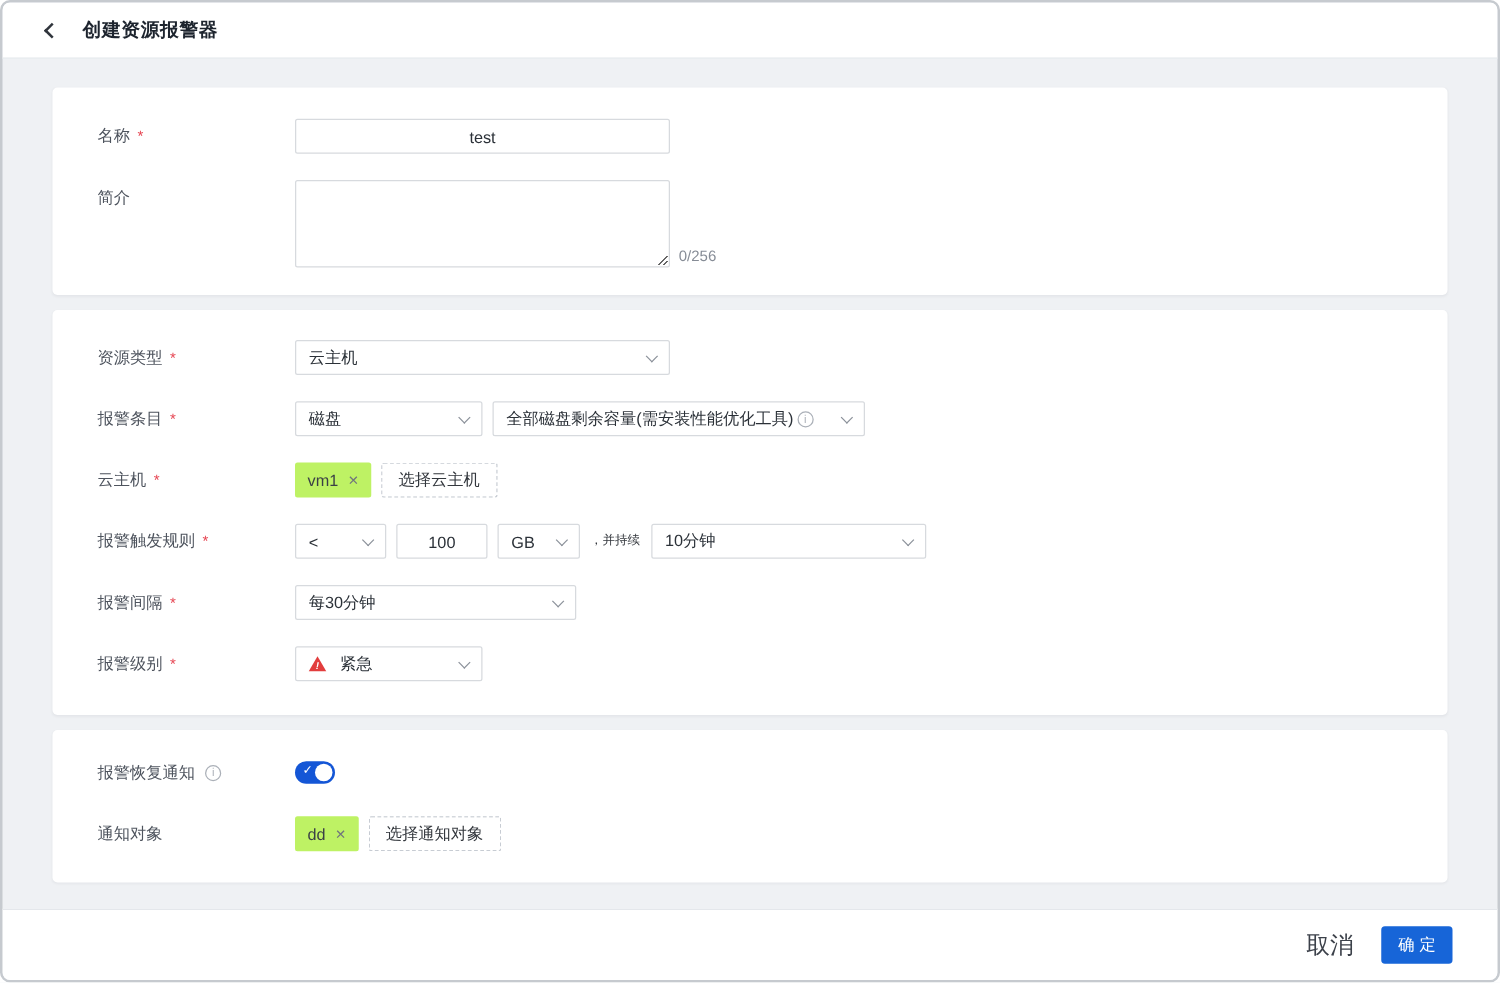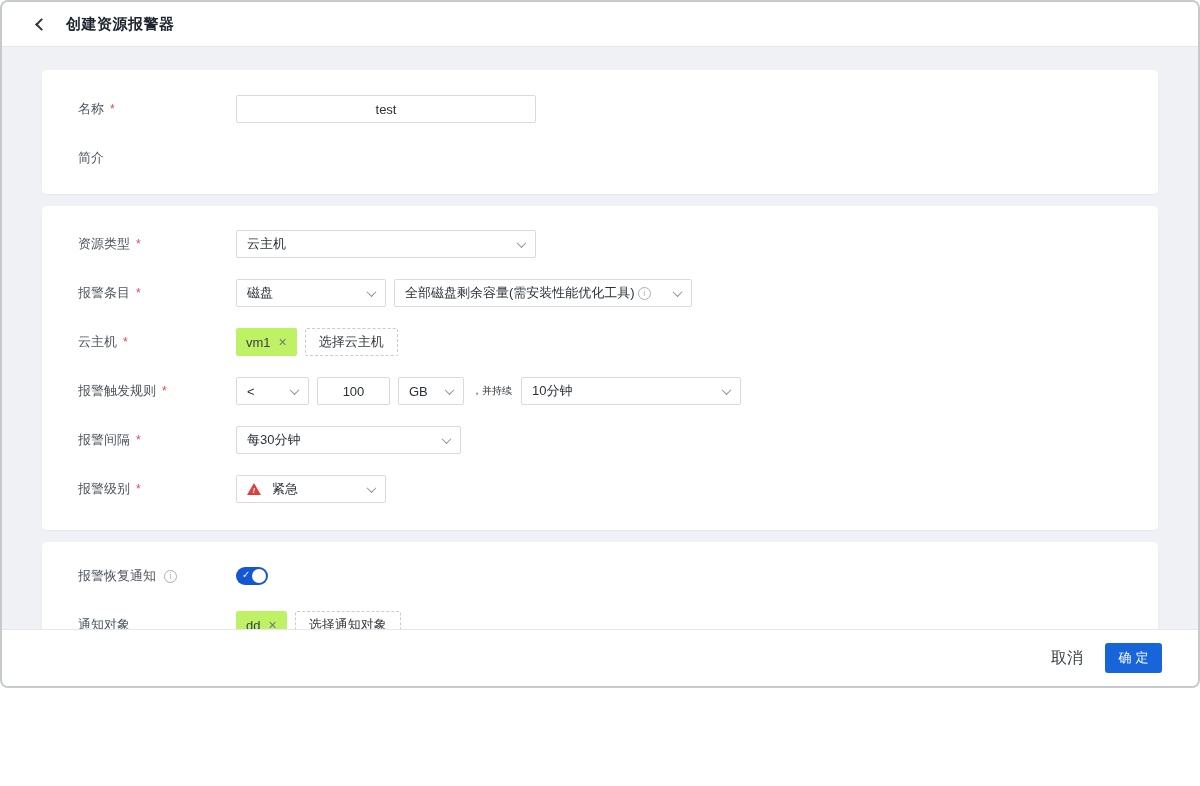--- a/index.html
+++ b/index.html
@@ -1,18 +1,18 @@
 <!DOCTYPE html>
 <html><head>
 <meta charset="utf-8">
 <style>
   * { box-sizing: border-box; margin: 0; padding: 0; }
   html,body { background:#fff; font-family:"Liberation Sans","DejaVu Sans",sans-serif; }
   .window{
-    position:relative; width:1200px; height:688px;
+    position:relative; width:1200px; height:786px;
     border:2px solid #c6cacf; border-radius:8px; overflow:hidden;
     background:#eff1f4; display:flex; flex-direction:column;
   }
   
   .hdr{
     height:45px; background:#fff; border-bottom:1px solid #e4e7eb;
     display:flex; align-items:center; padding:0 30px; flex:0 0 auto;
   }
   .back-btn{ display:inline-flex; align-items:center; justify-content:center;
     width:18px; height:18px; cursor:pointer; }
@@ -75,21 +75,21 @@
   .toggle{ position:relative; width:32px; height:18px; border-radius:9px;
     background:#c5c8ce; cursor:pointer; margin-top:5px; }
   .toggle.on{ background:#1456d6; }
   .toggle .knob{ position:absolute; top:2px; right:2px; width:14px; height:14px;
     border-radius:50%; background:#fff; }
   .toggle .tick{ position:absolute; left:6px; top:2px; color:#fff; font-size:10px; }
   
   .ftr{ flex:0 0 57px; background:#fff; border-top:1px solid #e4e7eb;
     display:flex; align-items:center; justify-content:flex-end;
     padding-right:36px; gap:22px; }
-  .btn-text{ background:none; border:none; font-size:16px; color:#3c414a;
+  .btn-text{ background:none; border:none; font-size:19px; color:#3c414a;
     cursor:pointer; font-family:"Liberation Sans","DejaVu Sans",sans-serif; }
   .btn-primary{ min-width:57px; height:30px; border:none; border-radius:3px;
     background:#1765d8; color:#fff; font-size:13px; letter-spacing:4px;
     padding:0 8px 0 12px; cursor:pointer;
     font-family:"Liberation Sans","DejaVu Sans",sans-serif; }
 </style>
 </head>
 <body>
 
 <div class="window">
@@ -108,20 +108,24 @@
         <div class="lbl">
           <span>名称</span>
           <span class="req">*</span>
         </div>
         <input class="tin w300" value="test" style="">
       </div>
       <div class="row" style="margin-bottom:0;">
         <div class="lbl">
           <span>简介</span>
         </div>
+        <div class="ta-wrap">
+          <textarea class="ta" style=""></textarea>
+          <span class="counter">0/256</span>
+        </div>
       </div>
     </section>
 
     <section class="card cfg">
 
       <div class="row">
         <div class="lbl">
           <span>资源类型</span>
           <span class="req">*</span>
         </div>

